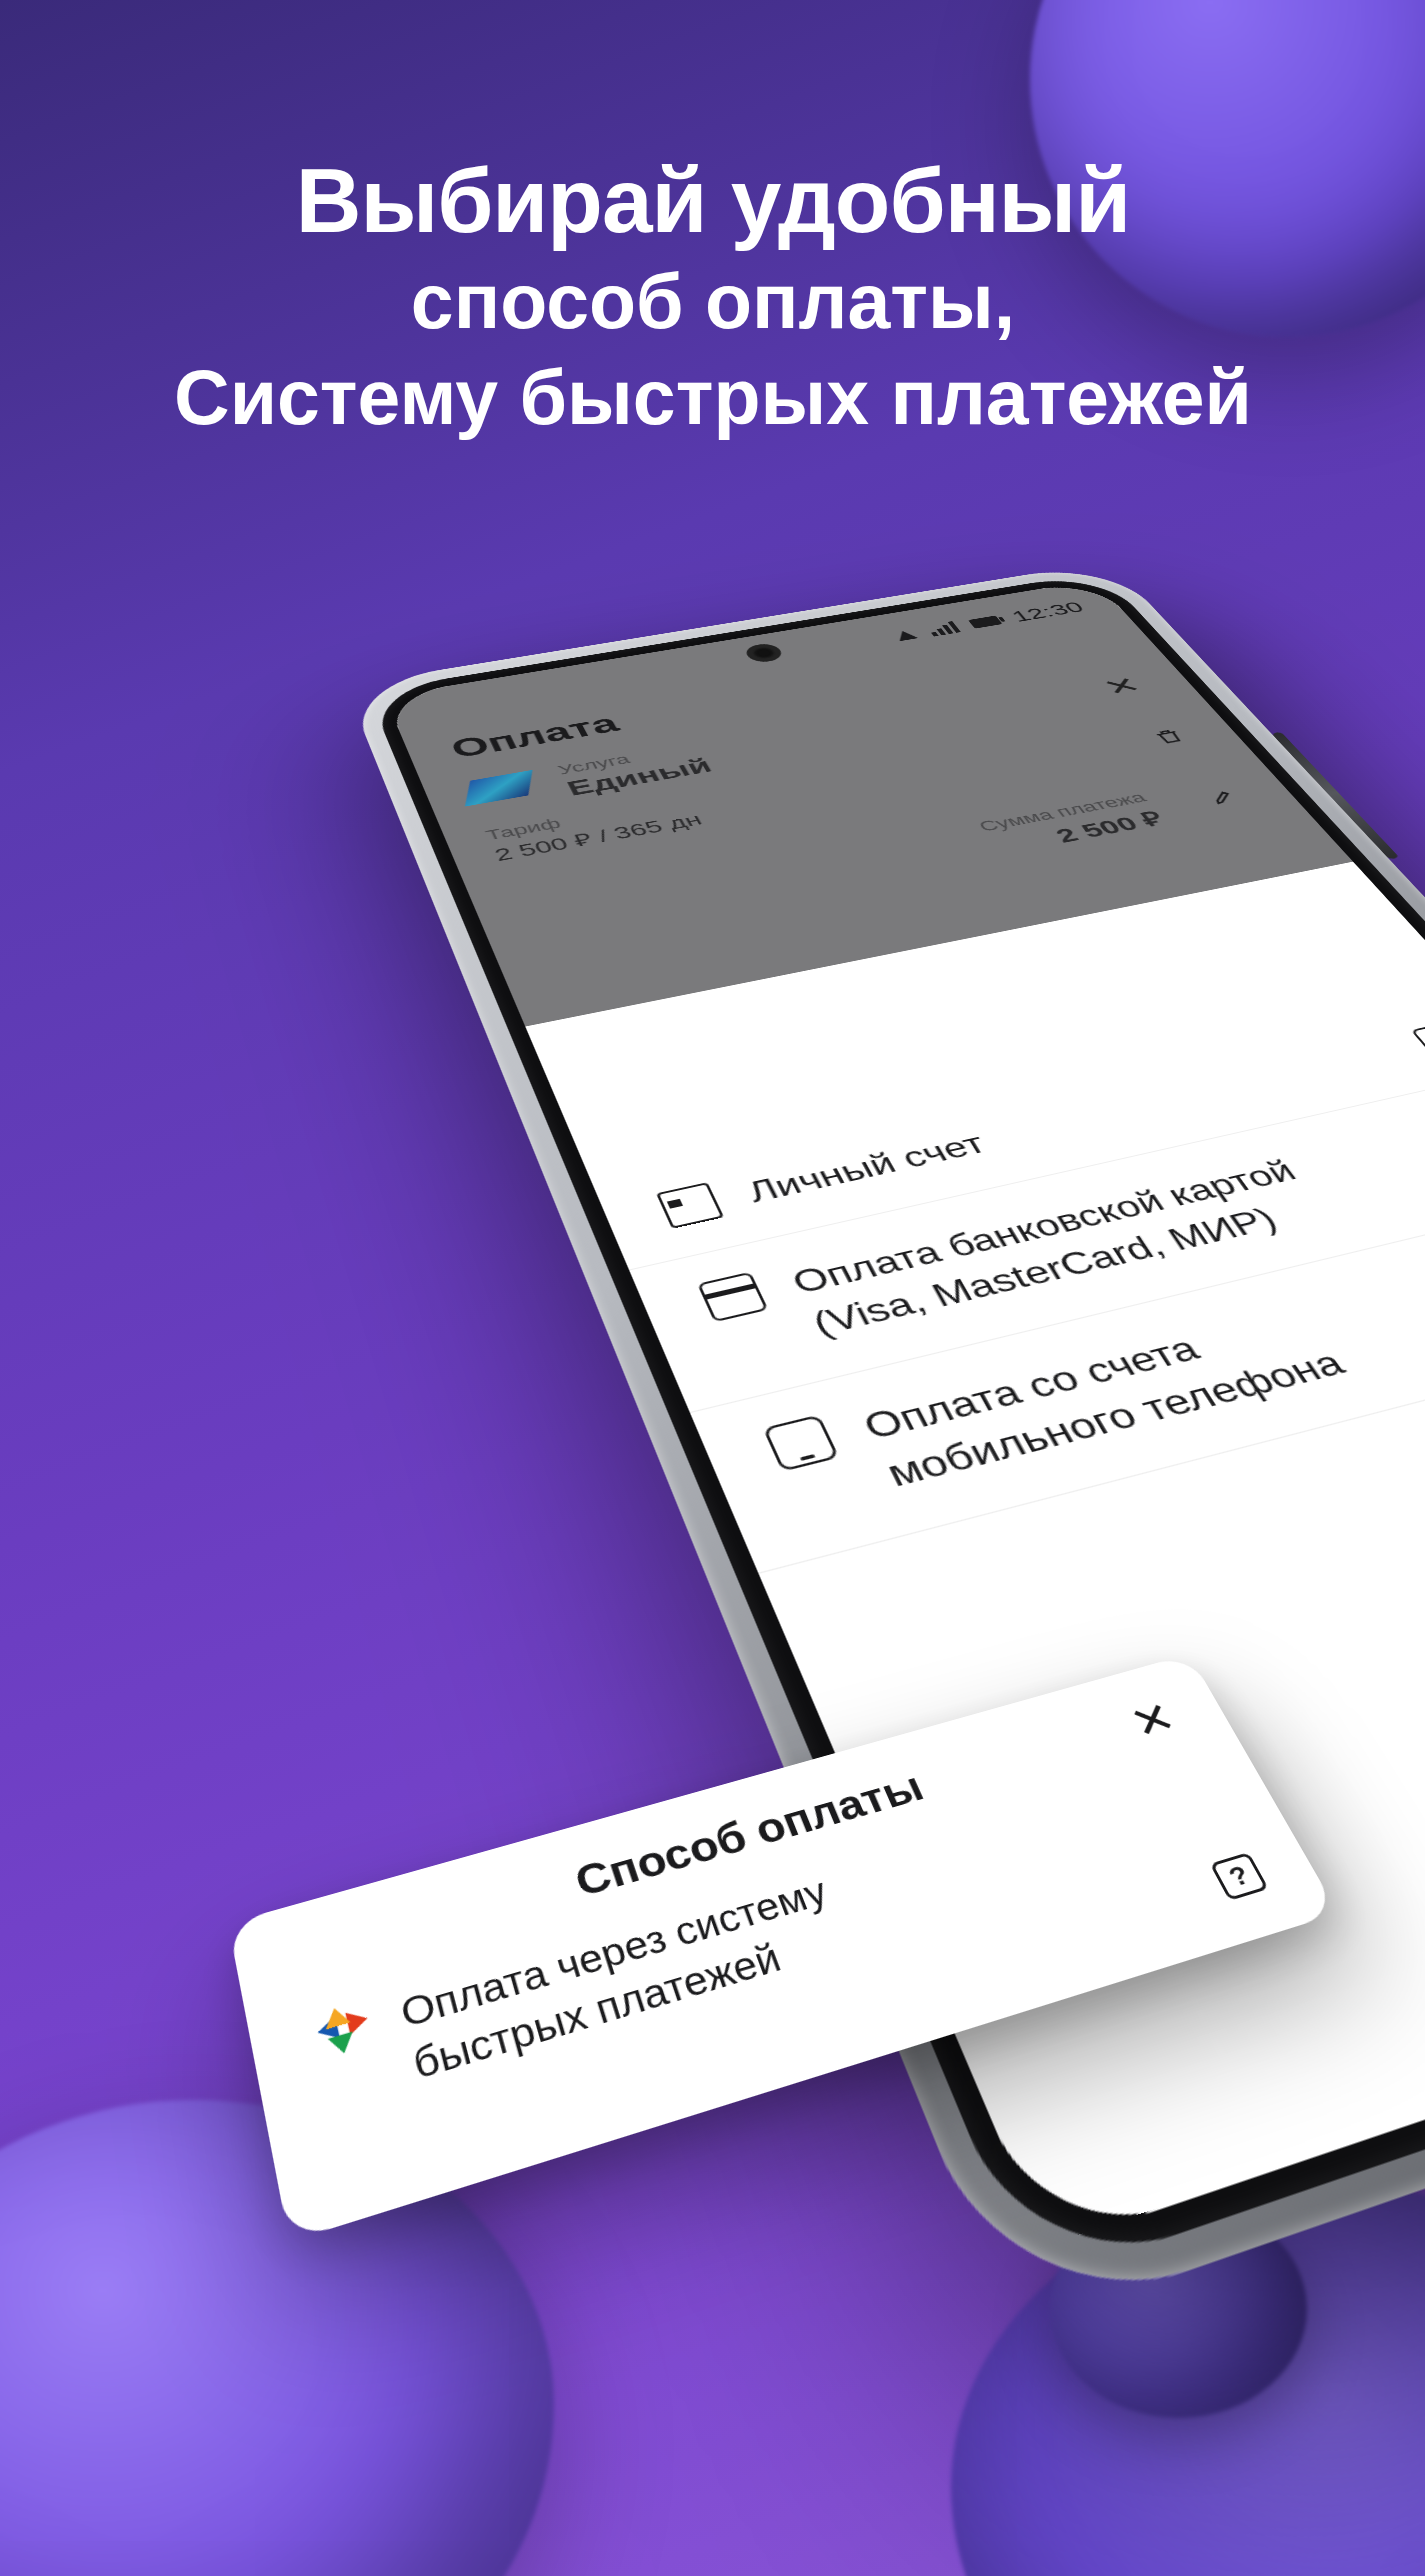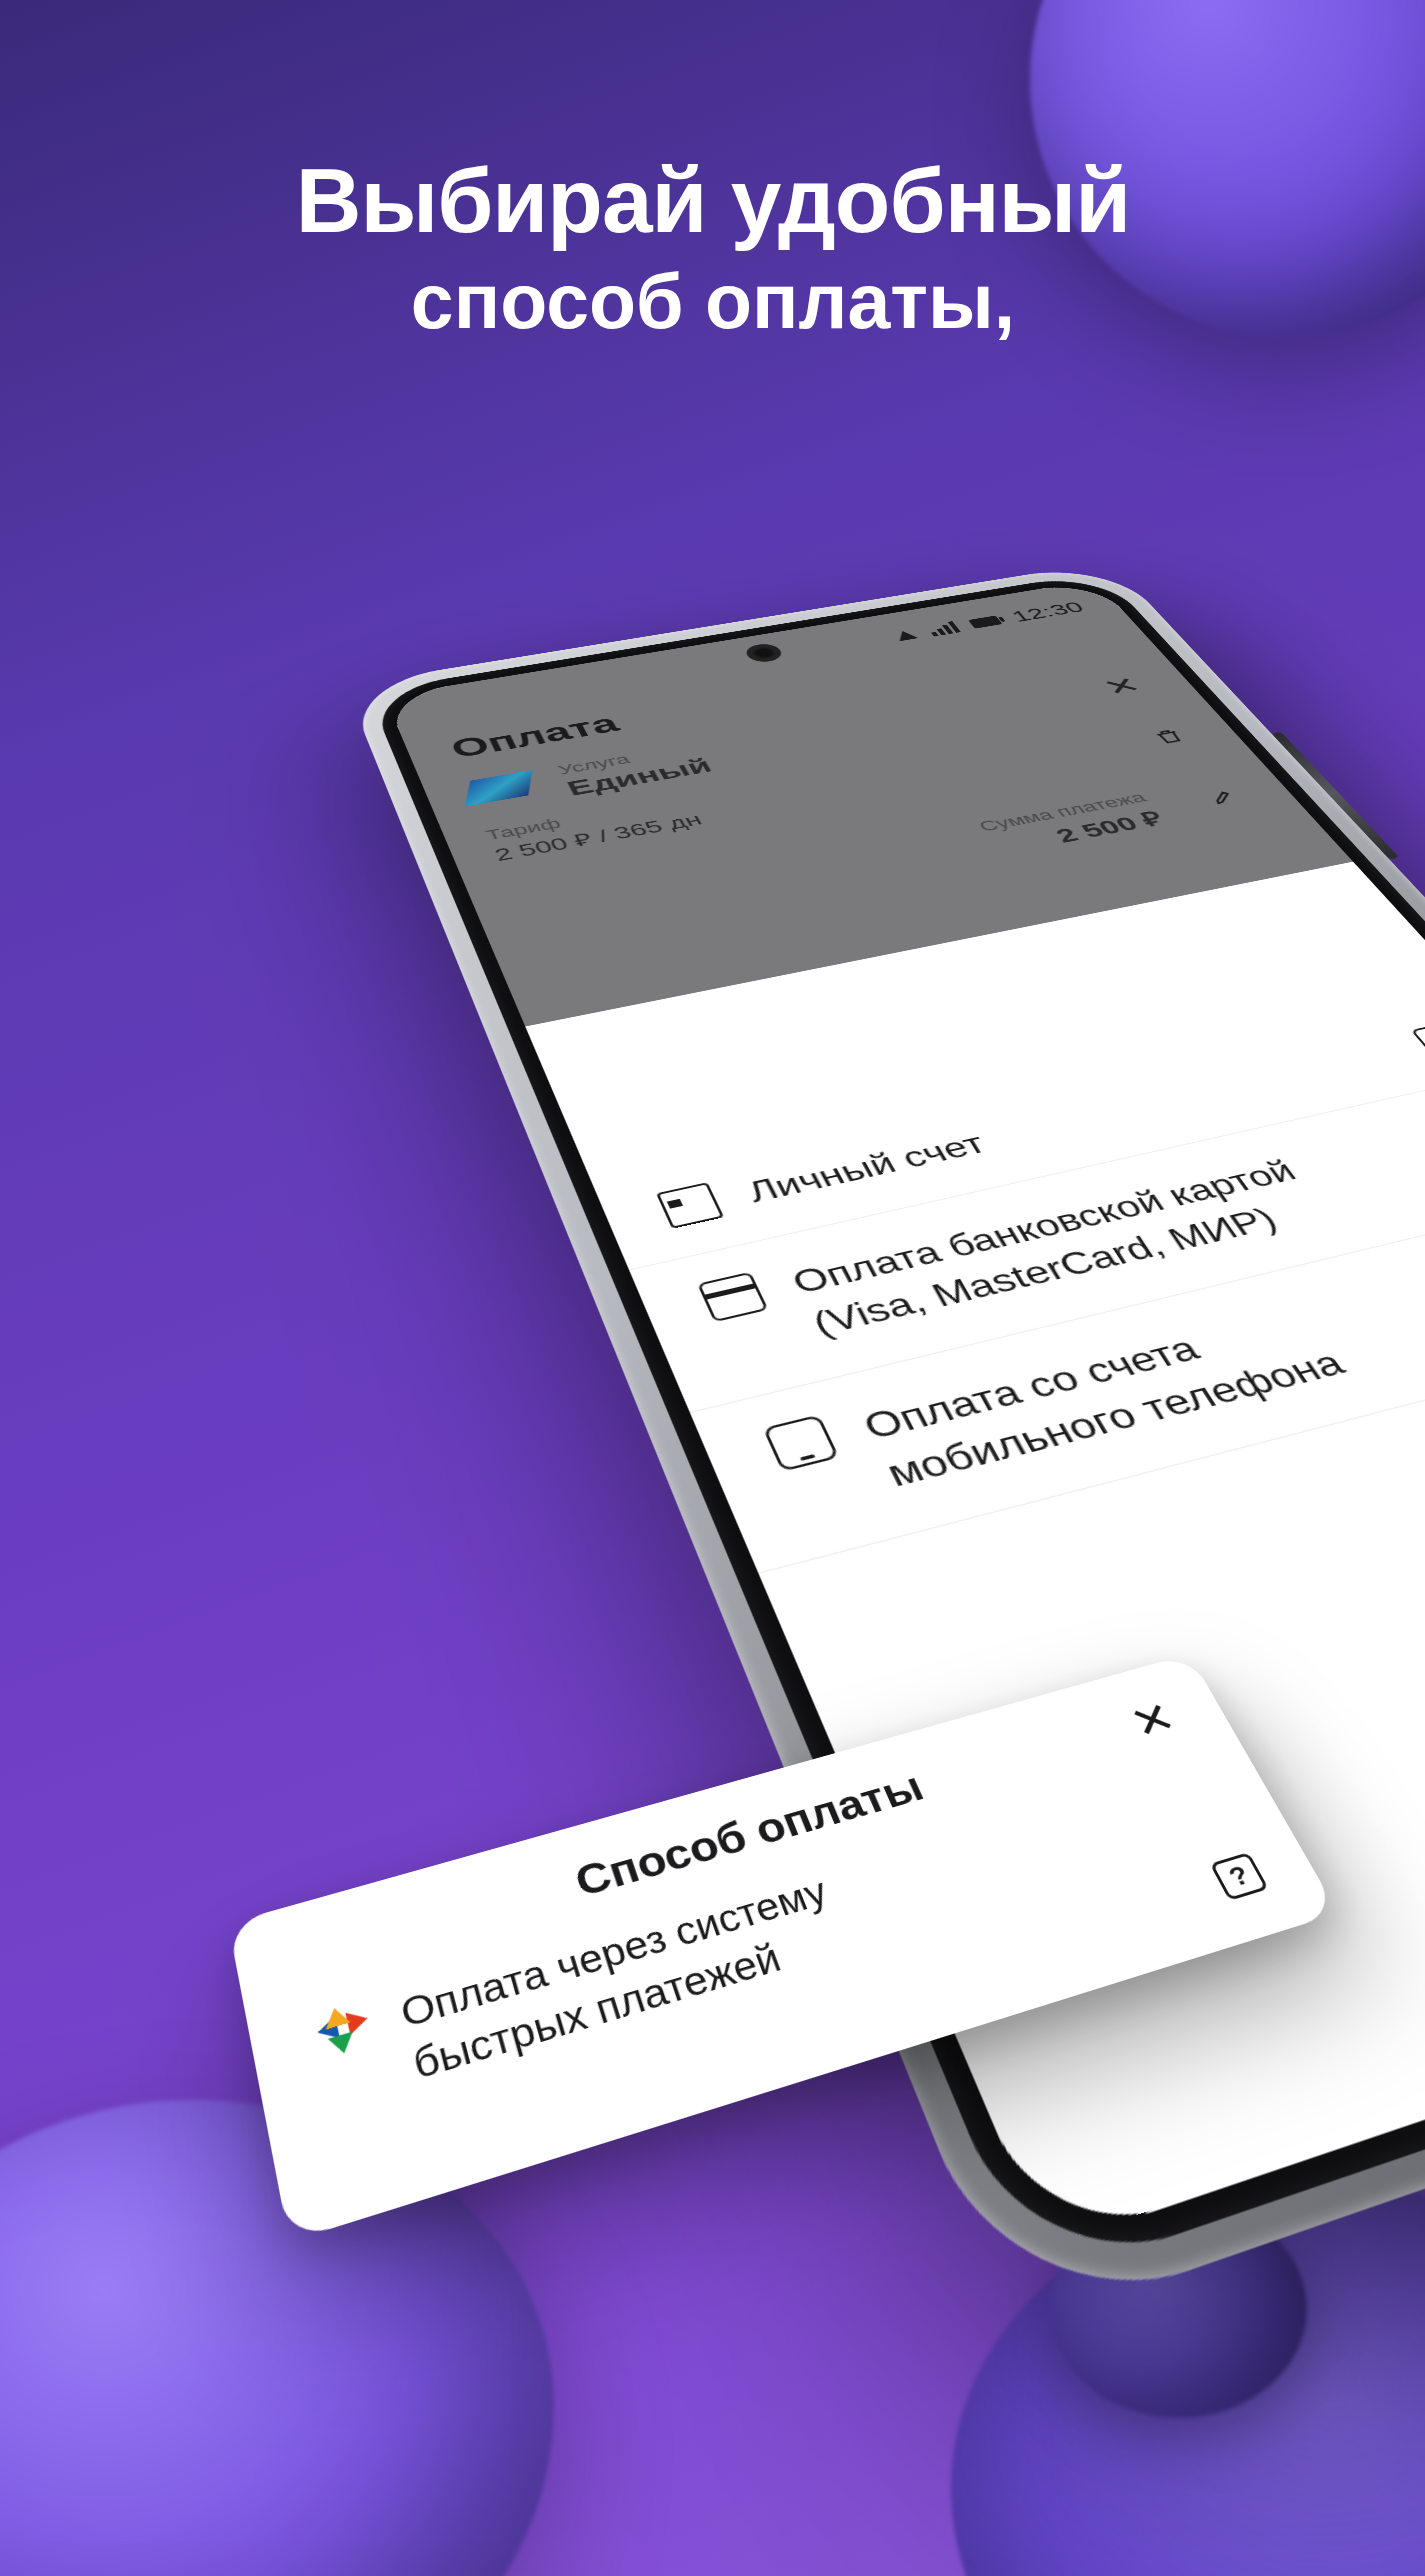--- a/index.html
+++ b/index.html
@@ -327,20 +327,21 @@
 <body>
 
 <div class="blob blob-tr"></div>
 <div class="blob blob-bl"></div>
 <div class="blob blob-br"></div>
 <div class="blob blob-br-small"></div>
 
 <div class="headline">
   <div class="bold">Выбирай удобный</div>
   <div class="sub">способ оплаты,</div>
+  <div class="sub">Систему быстрых платежей</div>
 </div>
 
 <div class="stage">
 
   <div class="phone">
     <div class="bezel">
       <div class="screen">
 
         <div class="underlay"></div>
         <div class="dim"></div>

